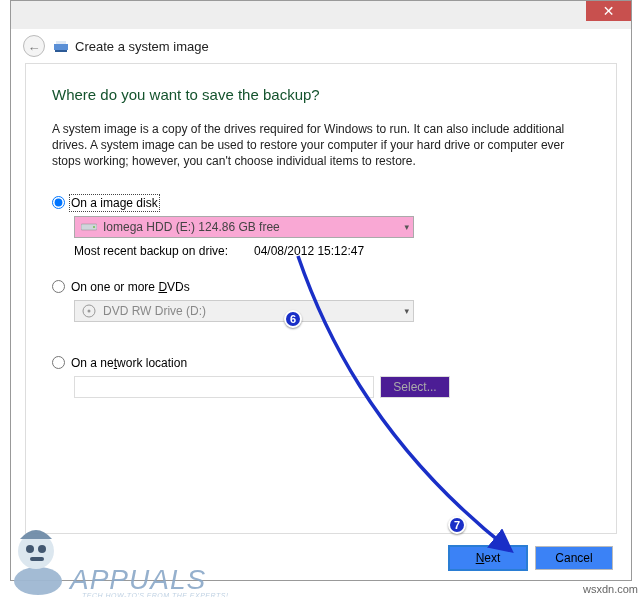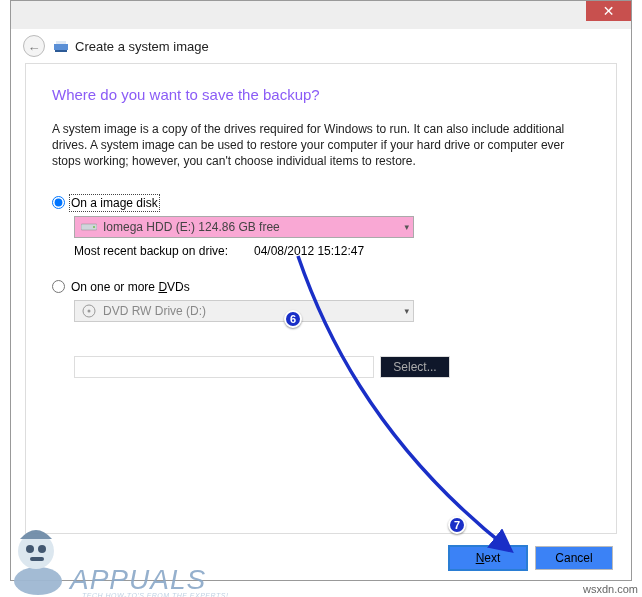--- a/index.html
+++ b/index.html
@@ -62,21 +62,21 @@
   }
   .content {
     position: absolute;
     left: 14px; right: 14px;
     top: 62px;
     bottom: 46px;
     border: 1px solid #ddd;
     padding: 22px 26px;
   }
   .heading {
-    color: #8b5cf6;
+    color: #14532d;
     font-size: 15px;
     margin-bottom: 18px;
   }
   .desc {
     color: #222;
     font-size: 12px;
     line-height: 1.35;
     margin-bottom: 26px;
   }
   .option {
@@ -142,21 +142,21 @@
   }
   .net-input {
     width: 300px;
     height: 22px;
     border: 1px solid #ddd;
     background: #fff;
   }
   .select-btn {
     height: 22px;
     width: 70px;
-    background: #0f172a;
+    background: #4c1d95;
     border: 1px solid #ddd;
     color: #aaa;
     font-size: 12px;
   }
   .footer {
     position: absolute;
     right: 18px;
     bottom: 10px;
     display: flex;
     gap: 8px;
@@ -286,20 +286,24 @@
               <circle cx="7" cy="7" r="6" fill="none" stroke="#999"></circle>
               <circle cx="7" cy="7" r="1.5" fill="#999"></circle>
             </svg>
         </span>
         <span>DVD RW Drive (D:)</span>
         <span class="dd-arrow">▾</span>
       </div>
     </div>
 
     <div class="option" style="margin-top:34px">
+      <div class="radio-row">
+        <input type="radio" name="dest" style="">
+        <label><span>On a ne<u>t</u>work location</span></label>
+      </div>
       <div class="net-row">
         <div class="net-input"></div>
         <button class="select-btn" disabled="">Select...</button>
       </div>
     </div>
 
   </div>
 
   <div class="footer">
     <button class="btn primary"><u>N</u><span>ext</span></button>

